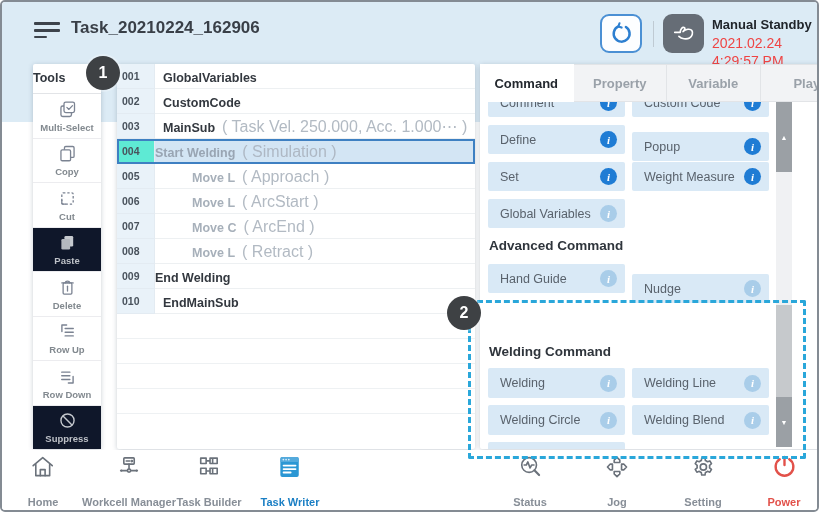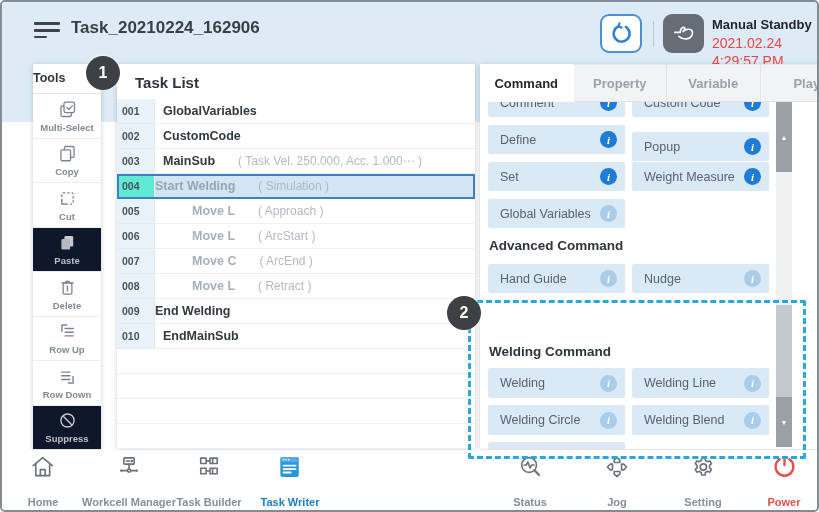--- a/index.html
+++ b/index.html
@@ -36,21 +36,21 @@
 
   
   .tasks{left:115px;top:62px;width:358px;height:385px}
   .tasks-h{height:35px;line-height:37px;padding-left:18px;font-size:15px;font-weight:700;color:#2f353c}
   .trow{display:flex;height:25px;position:relative;cursor:pointer}
   .trow .num{width:38px;flex:none;background:#e9f2f9;border-bottom:1px solid #e3ebf2;border-right:1px solid #e3ebf2;
              font-size:10.5px;font-weight:700;color:#49525c;line-height:25px;padding-left:5px;box-sizing:border-box}
   .trow .cell{flex:1;border-bottom:1px solid #edf0f2;line-height:25px;font-size:12.5px;white-space:nowrap;overflow:hidden}
   .ind0 .cell{padding-left:8px}.ind1 .cell{}.ind2 .cell{padding-left:37px}
   .trow .nm{font-weight:700;color:#33383f}
-  .trow .dt{color:#b2bac3;margin-left:23px;font-size:12px}
+  .trow .dt{color:#b2bac3;margin-left:7px;font-size:16px}
   .trow.gray .nm{color:#a7b0ba}
   .trow.sel .cell{background:#d3e5f4}
   .trow.sel .num{background:#5eead4}
   .trow.sel::after{content:"";position:absolute;inset:0;border:2px solid #3e80c2;pointer-events:none}
   .trow.sel .nm{color:#99a5b3}.trow.sel .dt{color:#aeb8c4}
   .erow{height:24px;border-bottom:1px solid #eef1f3}
 
   
   .cmd{left:478px;top:62px;width:374px;height:385px}
   .tabs{display:flex;height:38px}
@@ -181,21 +181,20 @@
     <div class="tool dis">
       <svg width="21" height="21" viewBox="0 0 24 24" stroke="currentColor" fill="none" stroke-width="1.6">
         <circle cx="12" cy="12" r="7.5"></circle>
           <path d="M6.9,6.9 L17.1,17.1"></path>
       </svg>
       <span class="lbl">Suppress</span>
     </div>
   </div>
 
   <div class="panel tasks">
-    <div class="tasks-h">Task List</div>
 
     <div class="trow ind0">
       <div class="num">001</div>
       <div class="cell"><span class="nm">GlobalVariables</span><span class="dt"></span></div>
     </div>
     <div class="trow ind0">
       <div class="num">002</div>
       <div class="cell"><span class="nm">CustomCode</span><span class="dt"></span></div>
     </div>
     <div class="trow ind0">
@@ -271,21 +270,21 @@
       <div class="cbtn c1" style="top:97px">
         <span class="t">Global Variables</span>
         <span class="info p">i</span>
       </div>
 
       <div class="sechdr" style="top:136px">Advanced Command</div>
       <div class="cbtn c1" style="top:162px">
         <span class="t">Hand Guide</span>
         <span class="info p">i</span>
       </div>
-      <div class="cbtn c2" style="top:162px">
+      <div class="cbtn c2" style="top:172px">
         <span class="t">Nudge</span>
         <span class="info p">i</span>
       </div>
 
       <div class="sechdr" style="top:242px">Welding Command</div>
       <div class="cbtn c1" style="top:266px;height:30px">
         <span class="t">Welding</span>
         <span class="info p">i</span>
       </div>
       <div class="cbtn c2" style="top:266px;height:30px">

